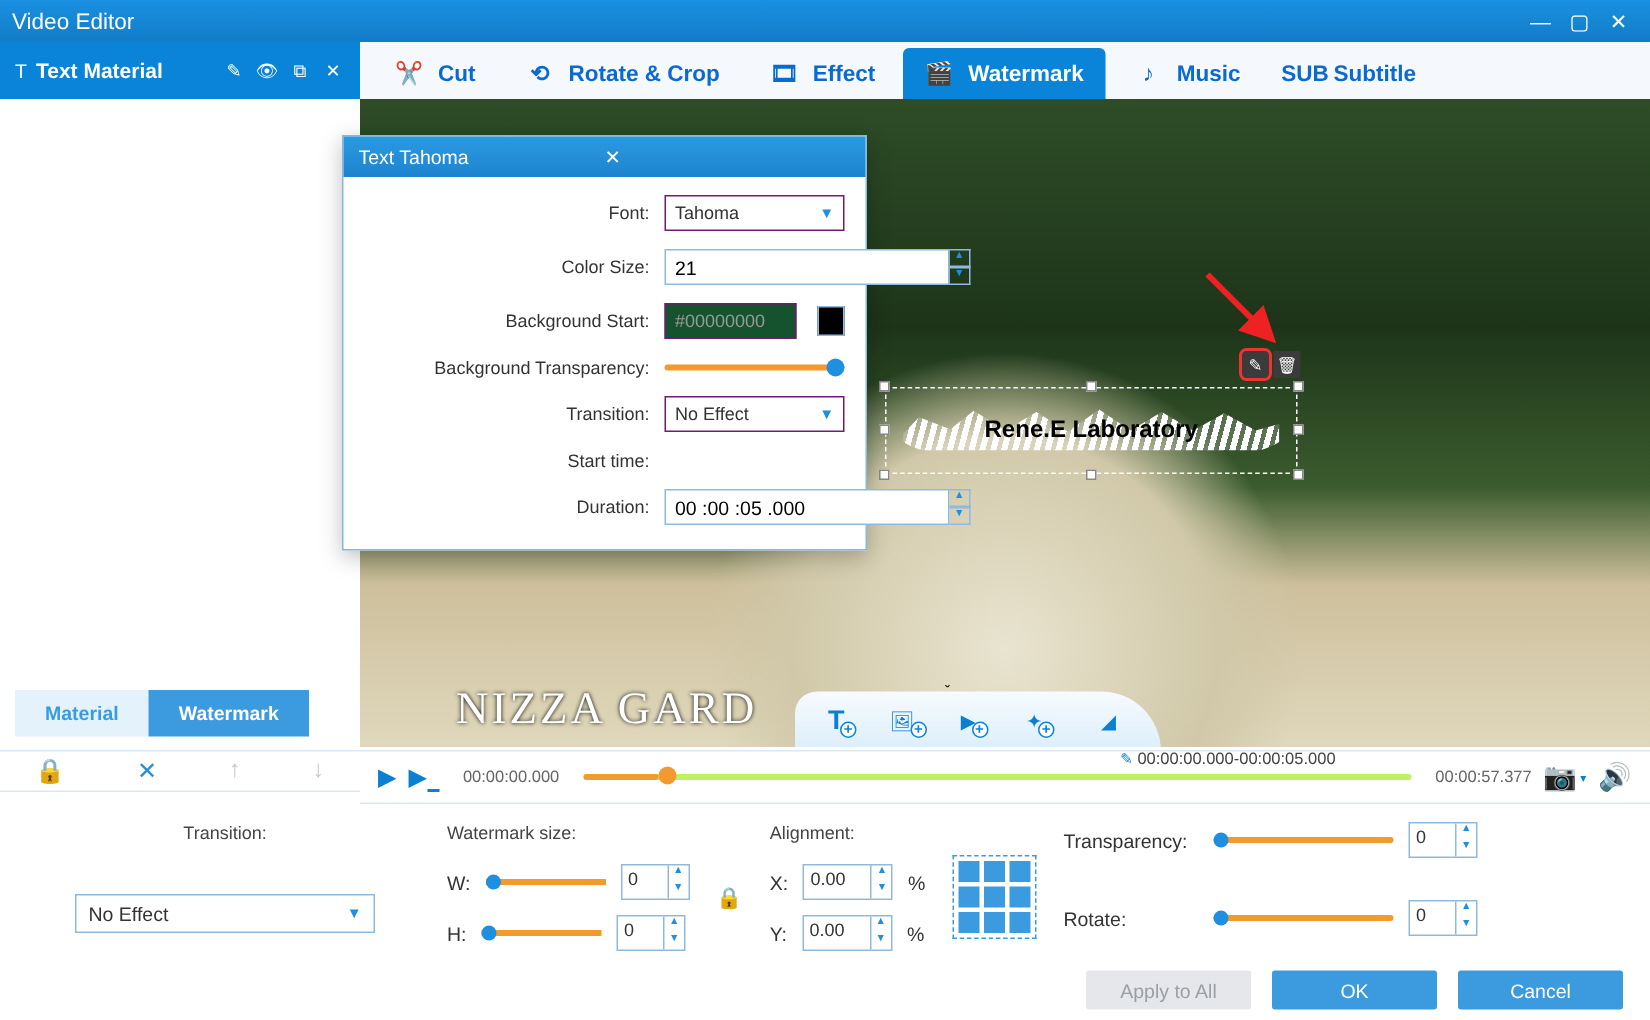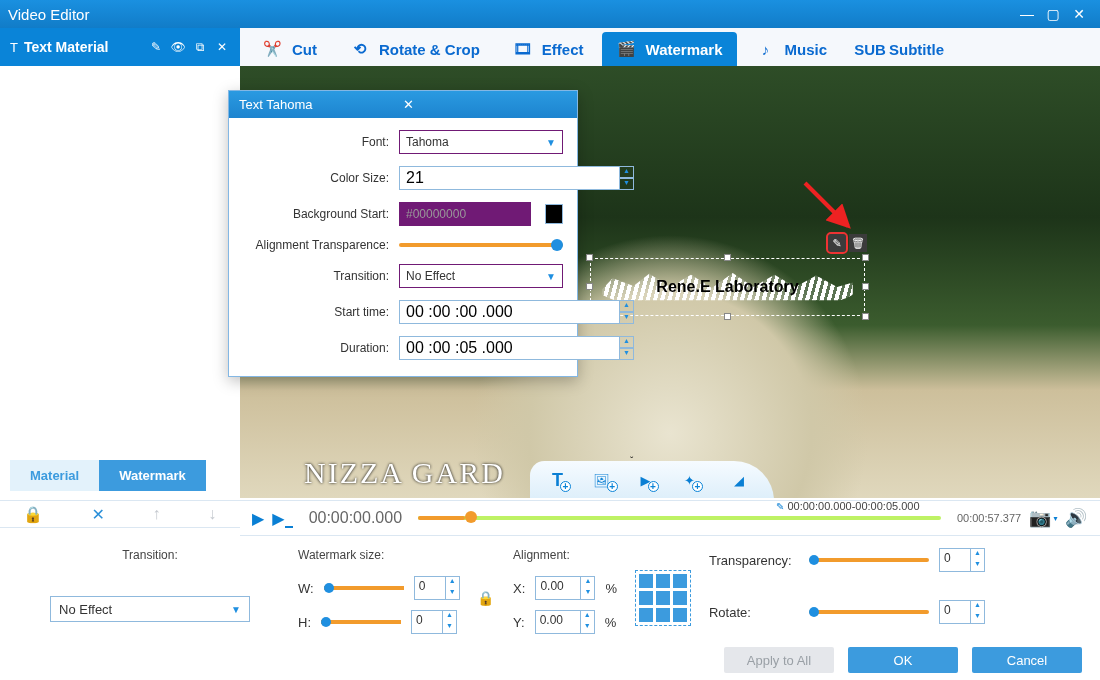--- a/index.html
+++ b/index.html
@@ -65,44 +65,44 @@
   .ptool .plus {font-size:10px; color:#0a84d8; position:relative; top:6px; left:-3px; background:#fff; border:1px solid #0a84d8; width:11px;height:11px;border-radius:50%; line-height:9px; font-weight:700; text-align:center;}
   .marker { position:absolute; left:390px; bottom:31px; color:#000; font-size:10px;}
   
   .dialog {
     position:absolute; left:228px; top:90px; width:350px; background:#fff;
     border:1px solid #83b7e4; box-shadow:0 4px 14px rgba(0,0,0,0.25);
   }
   .dlg-title { background:linear-gradient(#2a9ae1,#1d84cf); color:#fff; padding:6px 10px; font-size:13px; display:flex; }
   .dlg-title span {flex:1;}
   .dlg-body { padding:12px 14px 16px 10px; font-size:12px; }
-  .row { display:flex; align-items:center; margin-bottom:12px; gap:10px;}
+  .row { display:flex; align-items:center; margin-bottom:12px; gap:10px;margin-left:44px;}
   .row label { flex:0 0 150px; text-align:right; }
   .combo, .txt { flex:1; height:24px; border:1px solid #701a75; padding:0 6px; display:flex; align-items:center; justify-content:space-between; background:#fff;}
   .caret { color:#1f8fe0; font-size:10px;}
   .spinner { flex:1; display:flex; height:24px;}
-  .spinner input {flex:1; border:1px solid #8fb9dd; padding:0 6px; font-size:16px;}
+  .spinner input {flex:1; border:1px solid #8fb9dd; padding:0 6px; font-size:13px;}
   .spin { width:14px; display:flex; flex-direction:column;}
   .spin b { flex:1; border:1px solid #8fb9dd; border-left:none; font-size:7px; color:#1f8fe0; text-align:center; line-height:8px; font-weight:normal;}
   .swatch { width:18px;height:20px; border:1px solid #8fb9dd; background:#000; margin-left:4px;}
   .slider { flex:1; height:4px; background:#f29b2c; position:relative; border-radius:2px;}
   .slider .thumb { width:12px;height:12px; background:#1f8fe0; border-radius:50%; position:absolute; top:-4px;}
   
   .side-tabs { position:absolute; left:10px; top:460px; display:flex;}
   .stab { padding:8px 20px; font-weight:600;}
   .stab.mat { background:#e3f2fb; color:#3c9bde;}
   .stab.wm  { background:#3c9bde; color:#fff;}
   
   .mini { position:absolute; left:0; top:500px; width:240px; height:28px; border-top:1px solid #dbe7f2; border-bottom:1px solid #dbe7f2; display:flex; align-items:center; justify-content:space-around;}
   .mini span { font-size:16px; color:#2a8fd8;}
   .mini span.dim{ color:#c5c9cf;}
   
   .timeline { position:absolute; left:240px; right:0; top:500px; height:36px; display:flex; align-items:center; padding:0 12px; gap:8px; border-top:1px solid #dbe7f2;border-bottom:1px solid #dbe7f2;}
   .pb { color:#0a7fd4; font-size:16px;}
-  .tcur {font-size:16px; color:#666; margin-left:8px;}
+  .tcur {font-size:11px; color:#666; margin-left:8px;}
   .track{ flex:1; height:4px; background:#bef264; position:relative; border-radius:2px; margin:0 8px;}
   .track .prog{position:absolute;left:0;top:0;bottom:0;width:9%;background:#f29b2c;border-radius:2px;}
   .track .ph{position:absolute;left:9%;top:-5px;width:12px;height:12px;border-radius:50%;background:#f29b2c;}
   .tend{font-size:11px;color:#666;}
   .wm-range { position:absolute; left:358px; top:-16px; font-size:11px; color:#444; display:flex; align-items:center; gap:3px;}
   .wm-range::before{content:"✎";color:#0a7fd4;font-size:10px;}
   .snap { color:#0a7fd4; font-size:18px; display:flex; align-items:center; gap:2px;}
   
   .props { position:absolute; left:0; right:0; top:536px; bottom:32px; padding:12px 20px 0 20px; display:flex; gap:18px;}
   .props .col { display:flex; flex-direction:column; gap:10px;}
@@ -252,47 +252,40 @@
       <div class="spinner">
         <input value="21" style="">
         <div class="spin">
             <b>▲</b>
             <b>▼</b>
           </div>
       </div>
     </div>
     <div class="row">
       <label>Background Start:</label>
-      <div class="txt" style="background:#701a75;color:#999">
+      <div class="txt" style="background:#14532d;color:#999">
         <span>#00000000</span>
       </div>
       <div class="swatch"></div>
     </div>
     <div class="row">
-      <label>Alignment Transparence:</label>
+      <label>Background Transparency:</label>
       <div class="slider">
         <div class="thumb" style="left:calc(100% - 12px);"></div>
       </div>
     </div>
     <div class="row">
       <label>Transition:</label>
       <div class="combo">
         <span>No Effect</span>
           <span class="caret">▼</span>
       </div>
     </div>
     <div class="row">
       <label>Start time:</label>
-      <div class="spinner" style="flex:0 0 120px">
-        <input value="00 :00 :00 .000" style="">
-        <div class="spin">
-            <b>▲</b>
-            <b>▼</b>
-          </div>
-      </div>
     </div>
     <div class="row" style="margin-bottom:0">
       <label>Duration:</label>
       <div class="spinner" style="flex:0 0 120px">
         <input value="00 :00 :05 .000" style="">
         <div class="spin">
             <b>▲</b>
             <b>▼</b>
           </div>
       </div>

